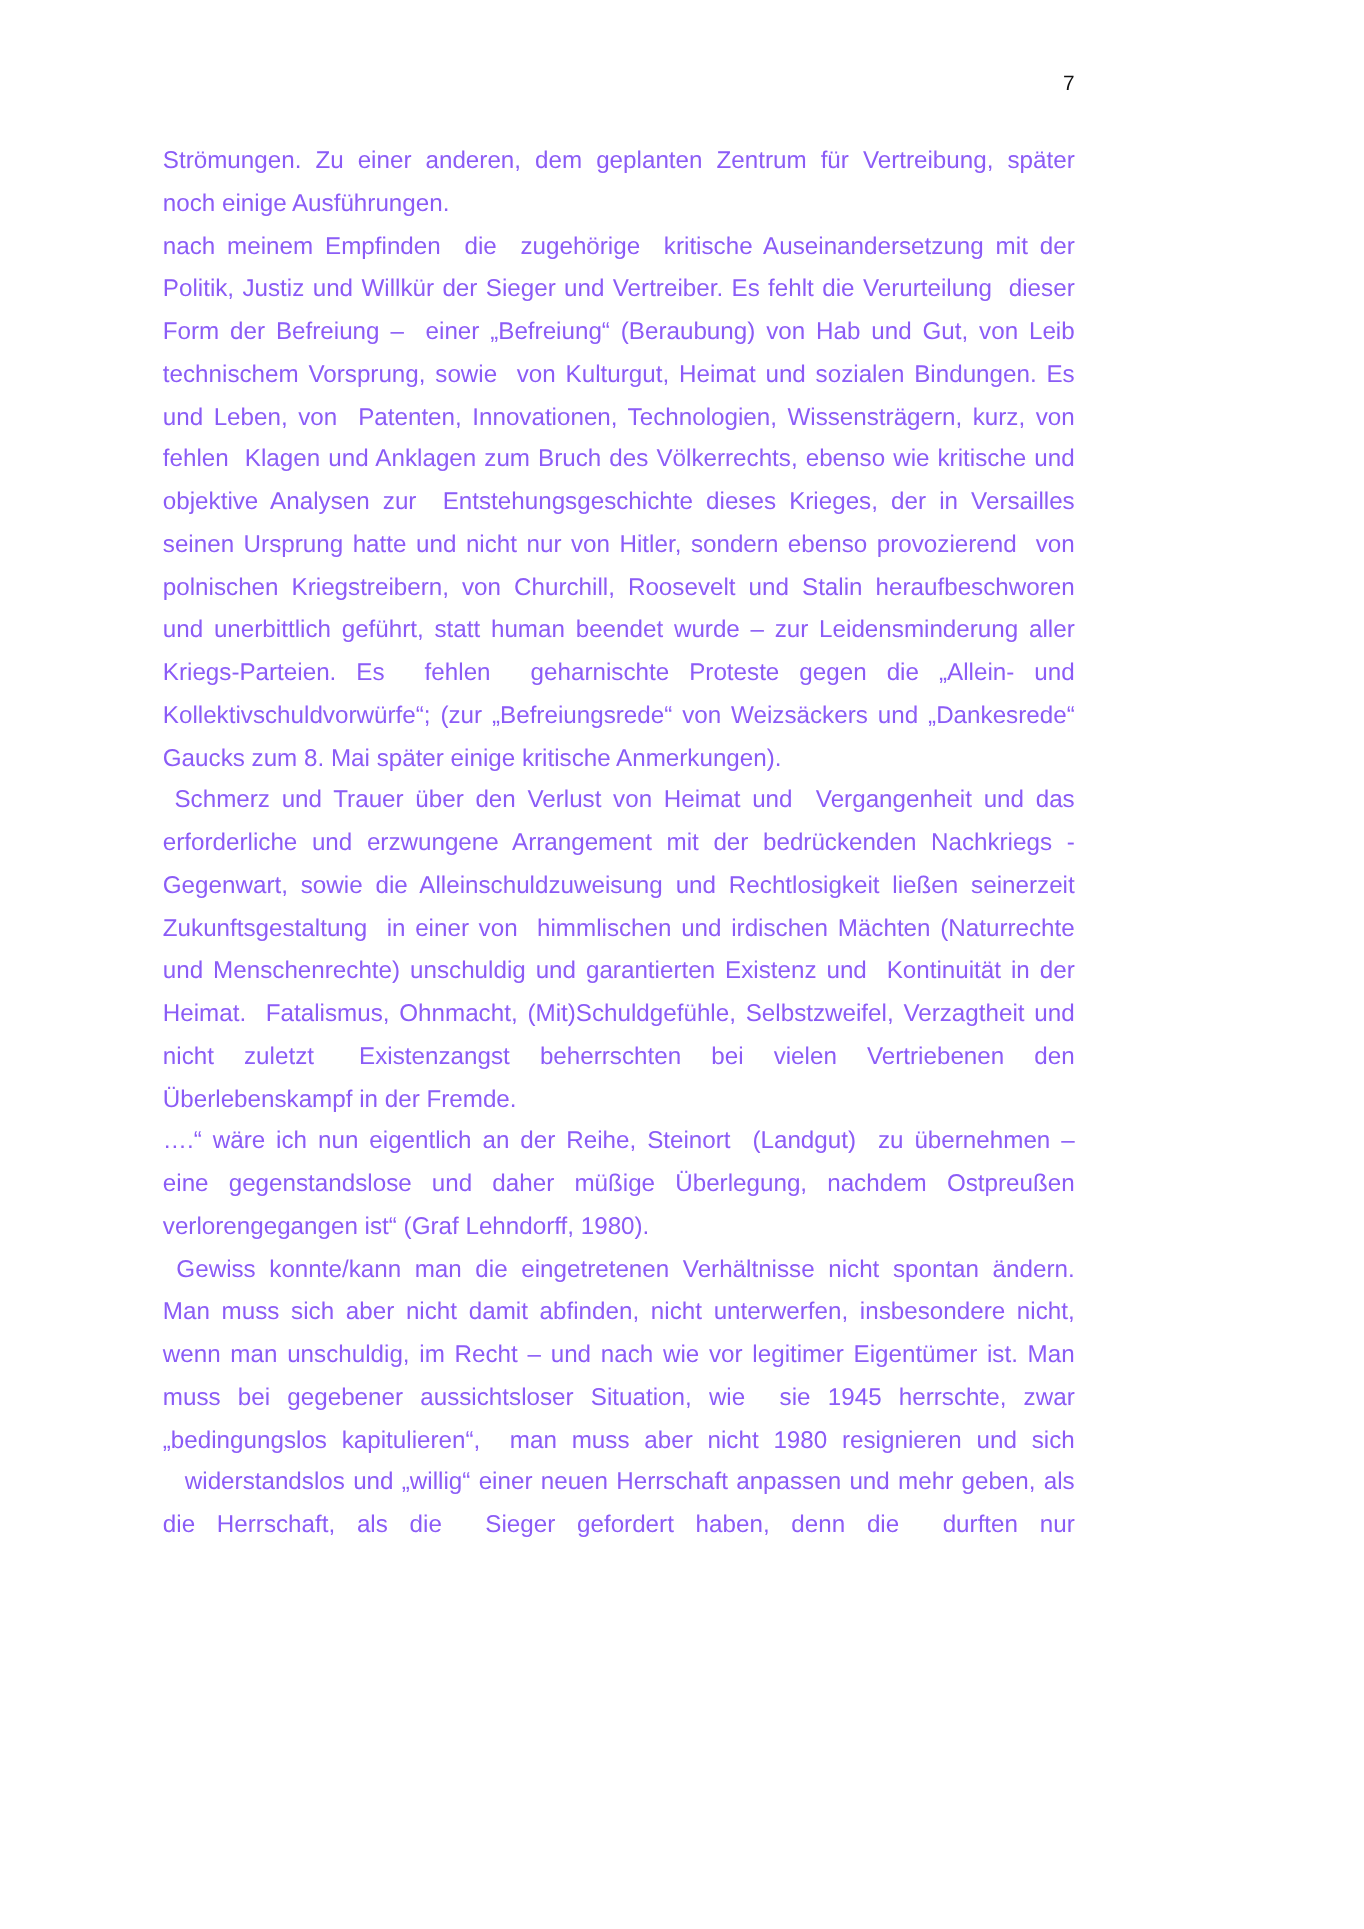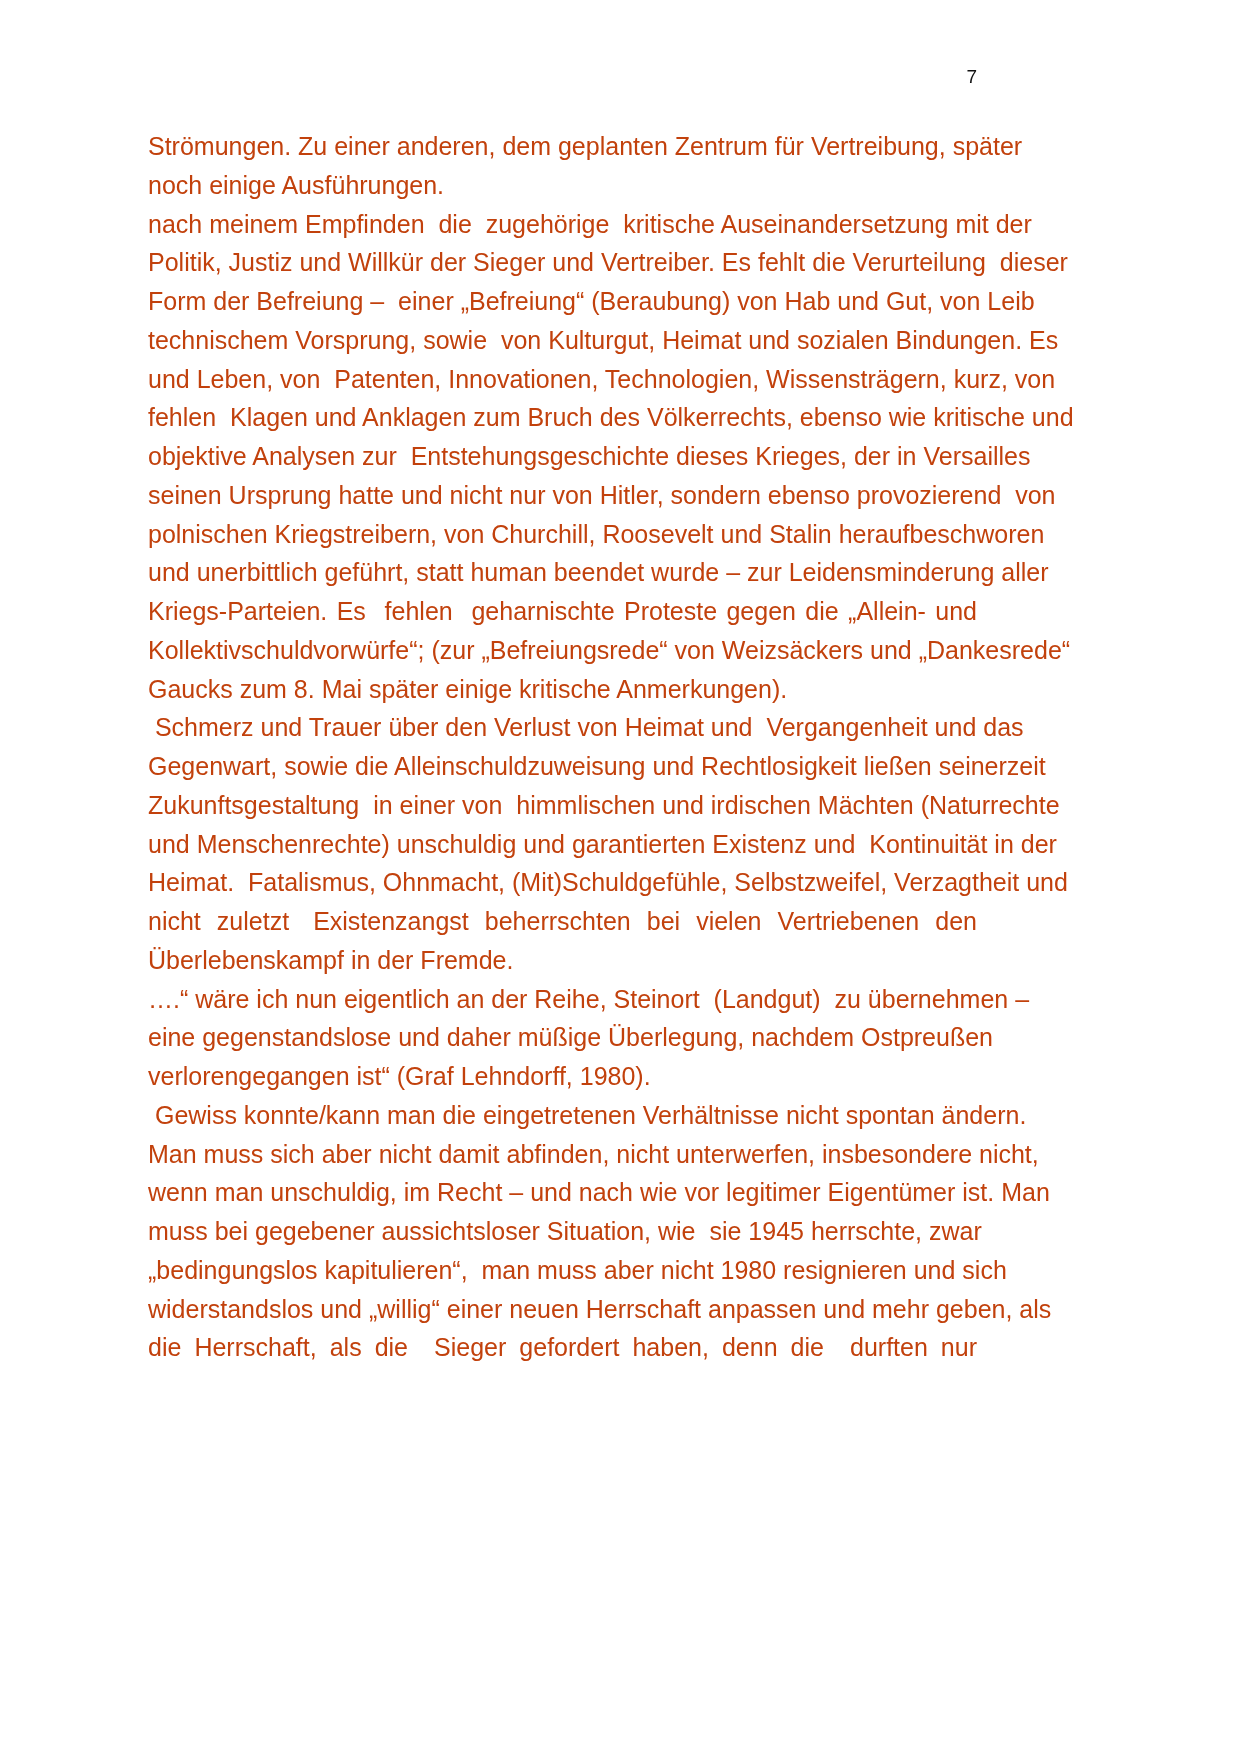--- a/index.html
+++ b/index.html
@@ -4,21 +4,21 @@
 <style>
   html, body { margin: 0; padding: 0; background: #ffffff; }
   body { width: 1240px; height: 1754px; position: relative; overflow: hidden; }
   .page { position: absolute; left: 0; top: 0; width: 1240px; height: 1754px; background: #fff; }
   .page-number {
     position: absolute; top: 66px; left: 930px; width: 47px; text-align: right;
     font-family: "Liberation Sans", sans-serif; font-size: 19px; color: #111;
   }
   .body-text {
     position: absolute; left: 148px; top: 127px; width: 829px;
-    font-family: "Liberation Sans", sans-serif; font-size: 25px; color: #c2410c;
+    font-family: "Liberation Sans", sans-serif; font-size: 22px; color: #8b5cf6;
   }
   .line {
     height: 38.75px; line-height: 38.75px; white-space: nowrap;
     text-align: justify; text-align-last: justify; overflow: visible;
   }
   .line.last { text-align-last: left; }
 </style>
 </head>
 <body>
 
@@ -34,30 +34,31 @@
       <div class="line"><span style="white-space: pre;">und Leben, von  Patenten, Innovationen, Technologien, Wissensträgern, kurz, von</span></div>
       <div class="line"><span style="white-space: pre;">fehlen  Klagen und Anklagen zum Bruch des Völkerrechts, ebenso wie kritische und</span></div>
       <div class="line"><span style="white-space: pre;">objektive Analysen zur  Entstehungsgeschichte dieses Krieges, der in Versailles</span></div>
       <div class="line"><span style="white-space: pre;">seinen Ursprung hatte und nicht nur von Hitler, sondern ebenso provozierend  von</span></div>
       <div class="line"><span style="white-space: pre;">polnischen Kriegstreibern, von Churchill, Roosevelt und Stalin heraufbeschworen</span></div>
       <div class="line"><span style="white-space: pre;">und unerbittlich geführt, statt human beendet wurde – zur Leidensminderung aller</span></div>
       <div class="line"><span style="white-space: pre;">Kriegs-Parteien. Es  fehlen  geharnischte Proteste gegen die „Allein- und</span></div>
       <div class="line"><span style="white-space: pre;">Kollektivschuldvorwürfe“; (zur „Befreiungsrede“ von Weizsäckers und „Dankesrede“</span></div>
       <div class="line last">Gaucks zum 8. Mai später einige kritische Anmerkungen).</div>
       <div class="line"><span style="white-space: pre;"> Schmerz und Trauer über den Verlust von Heimat und  Vergangenheit und das</span></div>
+      <div class="line"><span style="white-space: pre;">erforderliche und erzwungene Arrangement mit der bedrückenden Nachkriegs -</span></div>
       <div class="line"><span style="white-space: pre;">Gegenwart, sowie die Alleinschuldzuweisung und Rechtlosigkeit ließen seinerzeit</span></div>
       <div class="line"><span style="white-space: pre;">Zukunftsgestaltung  in einer von  himmlischen und irdischen Mächten (Naturrechte</span></div>
       <div class="line"><span style="white-space: pre;">und Menschenrechte) unschuldig und garantierten Existenz und  Kontinuität in der</span></div>
       <div class="line"><span style="white-space: pre;">Heimat.  Fatalismus, Ohnmacht, (Mit)Schuldgefühle, Selbstzweifel, Verzagtheit und</span></div>
       <div class="line"><span style="white-space: pre;">nicht  zuletzt   Existenzangst  beherrschten  bei  vielen  Vertriebenen  den</span></div>
       <div class="line last">Überlebenskampf in der Fremde.</div>
       <div class="line"><span style="white-space: pre;">….“ wäre ich nun eigentlich an der Reihe, Steinort  (Landgut)  zu übernehmen –</span></div>
       <div class="line"><span style="white-space: pre;">eine gegenstandslose und daher müßige Überlegung, nachdem Ostpreußen</span></div>
       <div class="line last">verlorengegangen ist“ (Graf Lehndorff, 1980).</div>
       <div class="line"><span style="white-space: pre; margin-top: 17px;"> Gewiss konnte/kann man die eingetretenen Verhältnisse nicht spontan ändern.</span></div>
       <div class="line"><span style="white-space: pre;">Man muss sich aber nicht damit abfinden, nicht unterwerfen, insbesondere nicht,</span></div>
       <div class="line"><span style="white-space: pre;">wenn man unschuldig, im Recht – und nach wie vor legitimer Eigentümer ist. Man</span></div>
       <div class="line"><span style="white-space: pre;">muss bei gegebener aussichtsloser Situation, wie  sie 1945 herrschte, zwar</span></div>
       <div class="line"><span style="white-space: pre;">„bedingungslos kapitulieren“,  man muss aber nicht 1980 resignieren und sich</span></div>
-      <div class="line"><span style="white-space: pre;">widerstandslos und „willig“ einer neuen Herrschaft anpassen und mehr geben, als</span></div>
+      <div class="line"><span style="white-space: pre; margin-left: 20px;">widerstandslos und „willig“ einer neuen Herrschaft anpassen und mehr geben, als</span></div>
       <div class="line"><span style="white-space: pre;">die Herrschaft, als die  Sieger gefordert haben, denn die  durften nur</span></div>
     </div>
 </div>
 
 </body></html>

